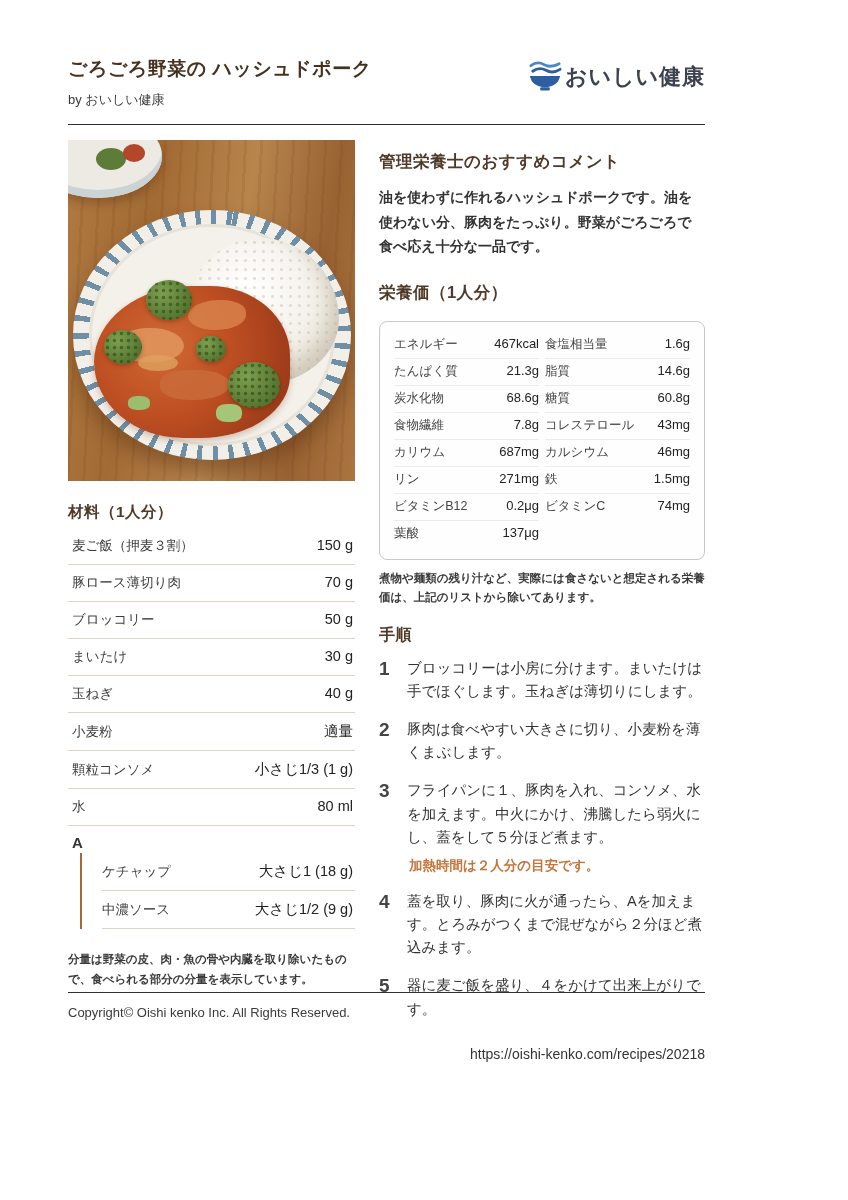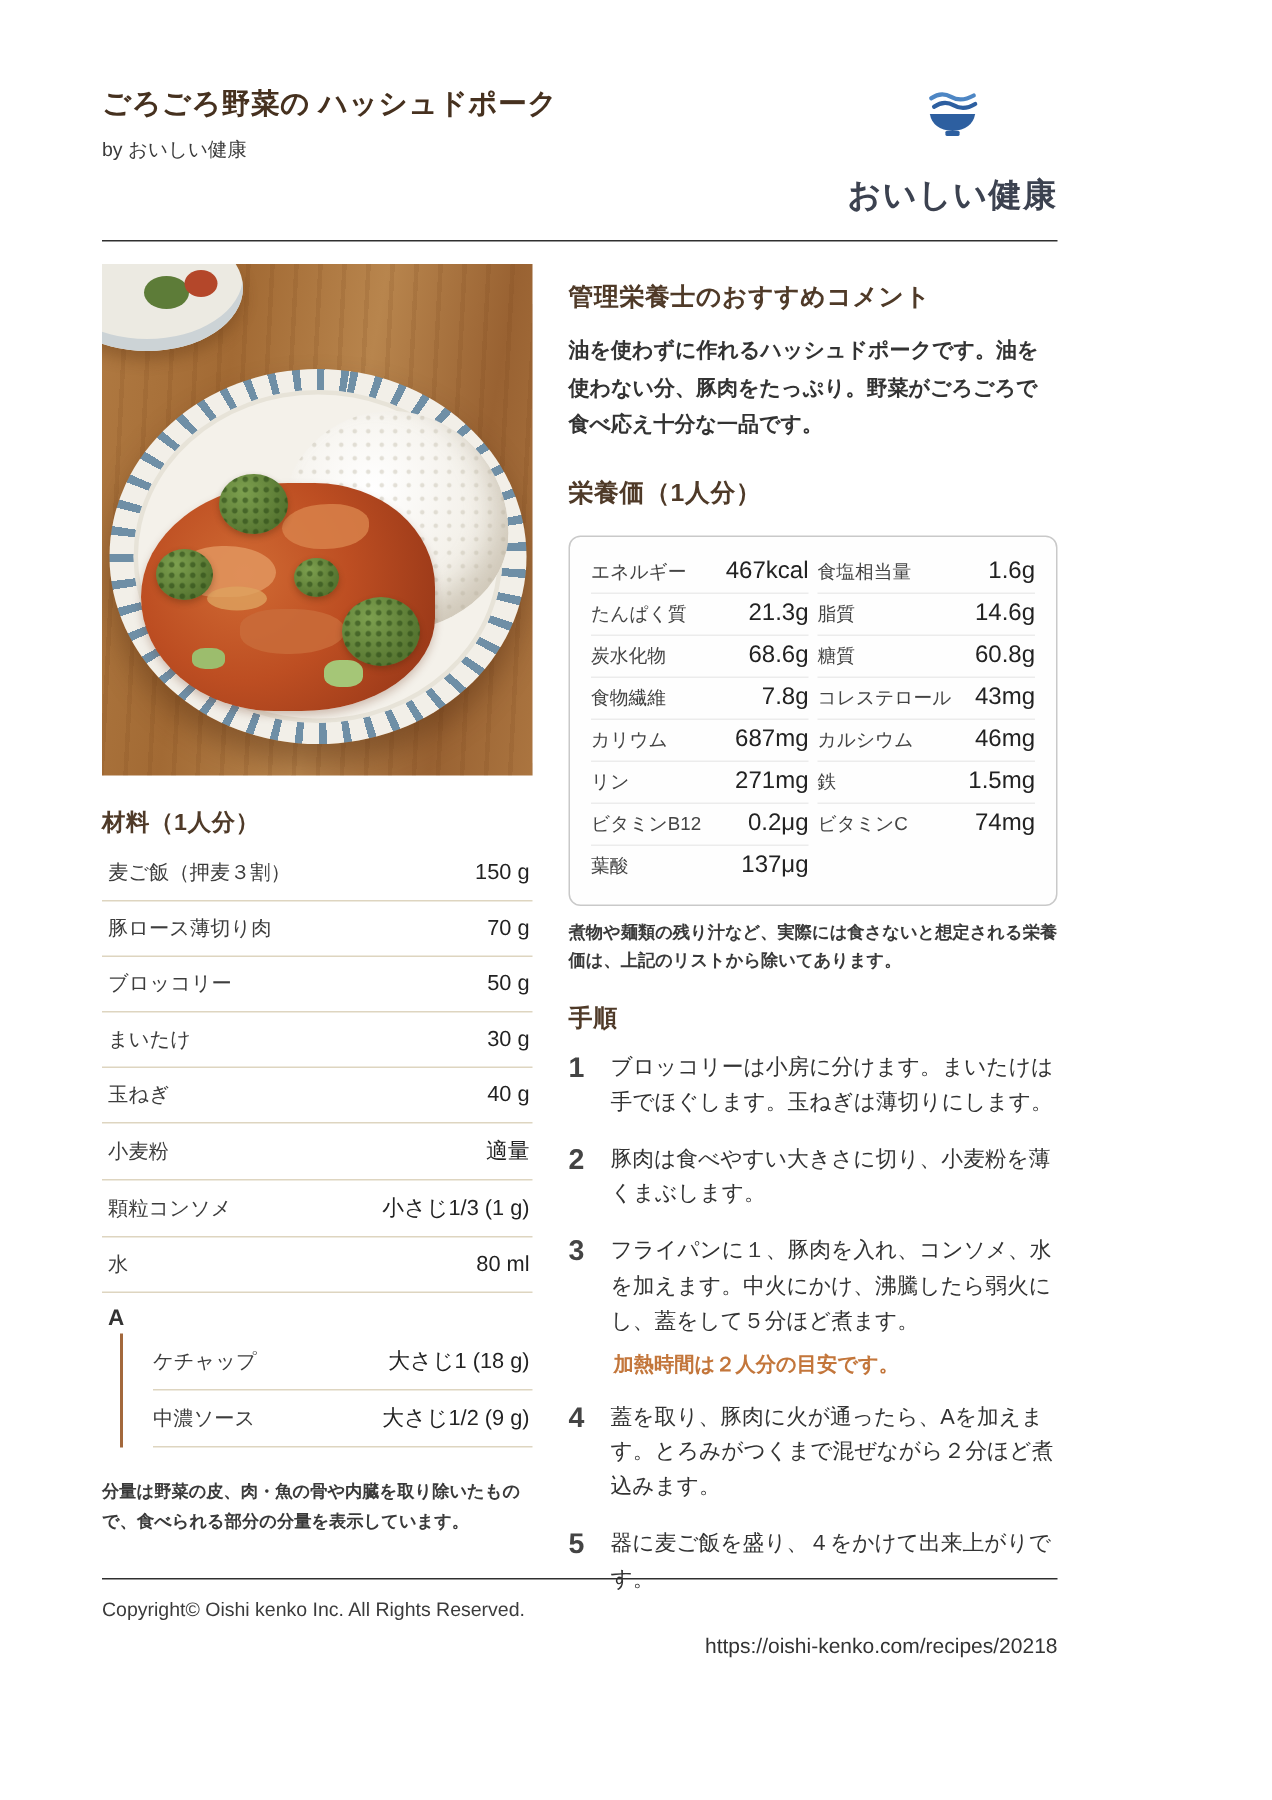--- a/index.html
+++ b/index.html
@@ -9,21 +9,21 @@
     font-family:"Liberation Sans","DejaVu Sans",sans-serif;
     color:#333; overflow:hidden;
   }
   .page { position:relative; width:773px; height:1200px; padding:56px 68px 0 68px; }
 
   
   .header { display:flex; justify-content:space-between; align-items:flex-start; }
   .title-block { }
   .recipe-title { font-size:19px; font-weight:700; color:#46311f; letter-spacing:.5px; }
   .byline { font-size:13px; color:#3b3b3b; margin-top:9px; }
-  .logo { display:flex; align-items:center; gap:18px; margin-top:2px;flex-direction:column; }
+  .logo { display:flex; align-items:center; gap:1px; margin-top:2px; }
   .logo-text { font-size:22px; font-weight:600; color:#3c4250; letter-spacing:1px; }
   .rule { border:none; border-top:1.5px solid #2f2f2f; margin-top:15px; }
 
   
   .columns { display:flex; gap:24px; margin-top:15px; }
   .col-left { width:287px; flex:0 0 287px; }
   .col-right { flex:1; padding-top:11px; }
 
   
   .photo { width:287px; height:341px; position:relative; overflow:hidden;
@@ -85,36 +85,36 @@
   .comment-body { font-size:14px; line-height:1.75; margin-top:12px; color:#333; font-weight:600; }
   .nut-heading { margin-top:23px; font-size:16.5px; }
   .cmt-heading { font-size:16.5px; }
   .nut-box { margin-top:17px; border:1px solid #c9c9c9; border-radius:8px; background:#fefefe;
     display:flex; gap:6px; padding:10px 14px 12px 14px; }
   .nut-col { flex:1; }
   .nut-row { display:flex; justify-content:space-between; align-items:baseline;
     padding:4.5px 0; border-bottom:1px solid #ececec; }
   .nut-col .nut-row:last-child { border-bottom:none; }
   .nut-label { font-size:12.5px; color:#444; }
-  .nut-value { font-size:16px; color:#222; white-space:nowrap; }
+  .nut-value { font-size:13px; color:#222; white-space:nowrap; }
   .nut-note { font-size:11.5px; font-weight:600; line-height:1.7; margin-top:9px; color:#3a3a3a; }
 
   .steps-heading { margin-top:17px; font-size:16px; }
   .steps { margin-top:11px; }
   .step { display:flex; gap:12px; margin-bottom:15px; }
   .step-num { flex:0 0 16px; font-size:19px; font-weight:700; color:#444; line-height:1.25; }
   .step-body { flex:1; }
   .step-text { font-size:14.5px; line-height:1.6; color:#333; }
   .step-note { font-size:13.5px; font-weight:700; color:#c3763b; margin-top:8px; margin-left:2px; }
 
   .url-line { text-align:right; margin-top:24px; }
   .url-line a { font-size:14px; color:#333; text-decoration:none;margin-top:28px; }
 
   
-  .footer { position:absolute; left:68px; right:68px; top:1052px; }
+  .footer { position:absolute; left:68px; right:68px; top:992px; }
   .footer .rule2 { border:none; border-top:1.5px solid #2f2f2f; }
   .copyright { font-size:13px; color:#3b3b3b; margin-top:12px; }
 </style>
 </head>
 <body>
 
 <div class="page">
 
   <div class="header">
     <div class="title-block">

